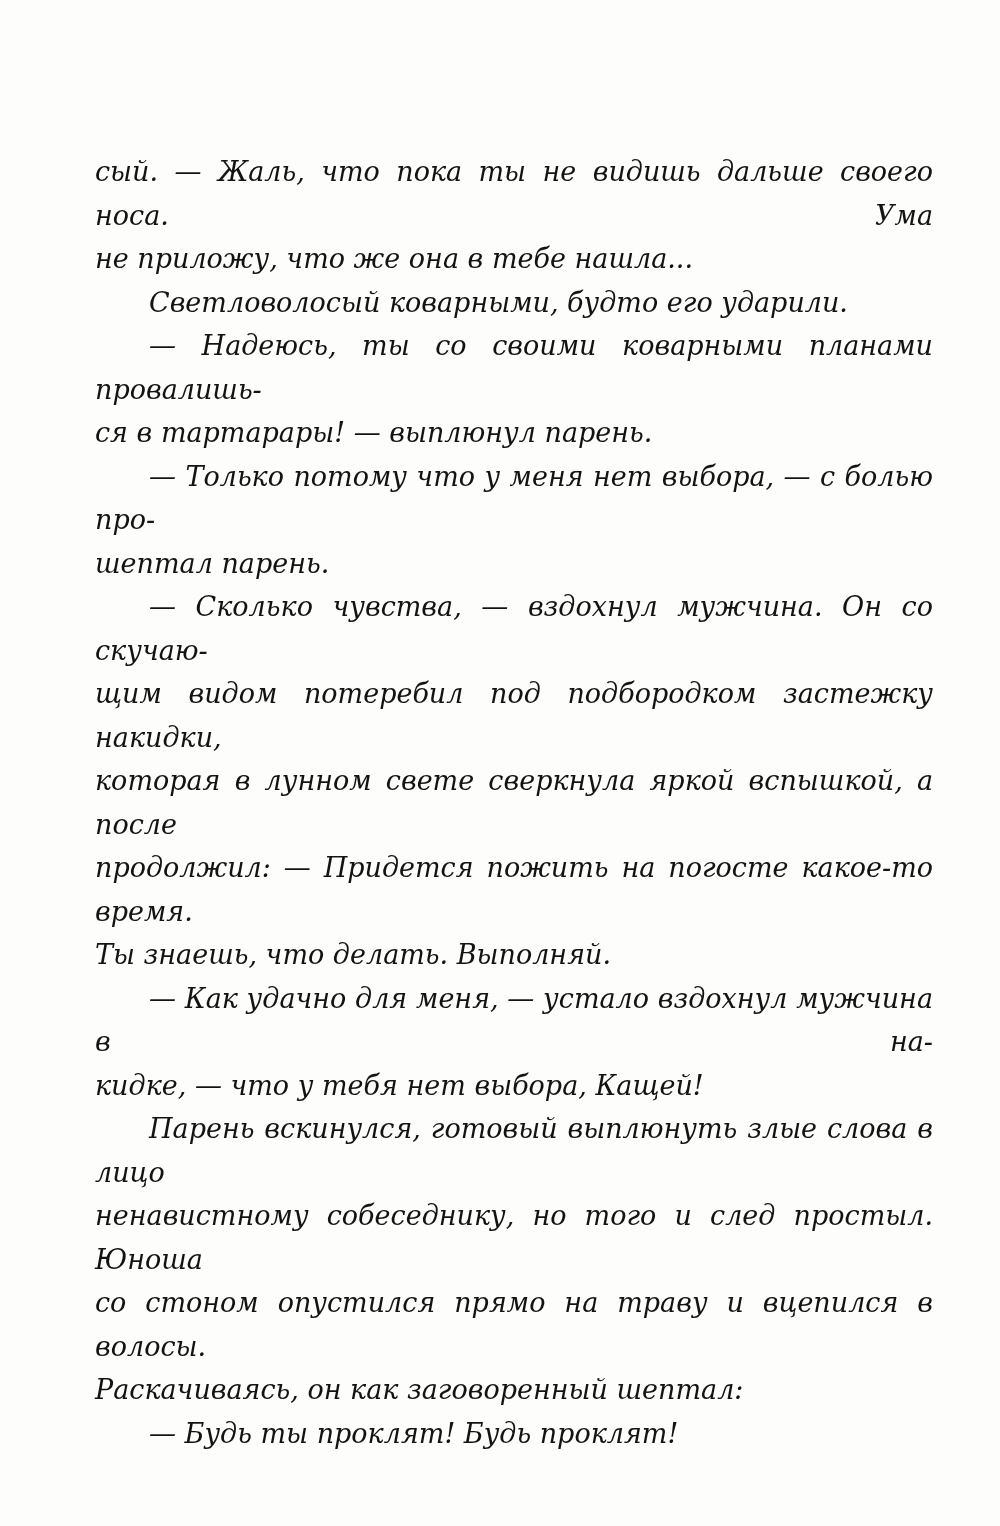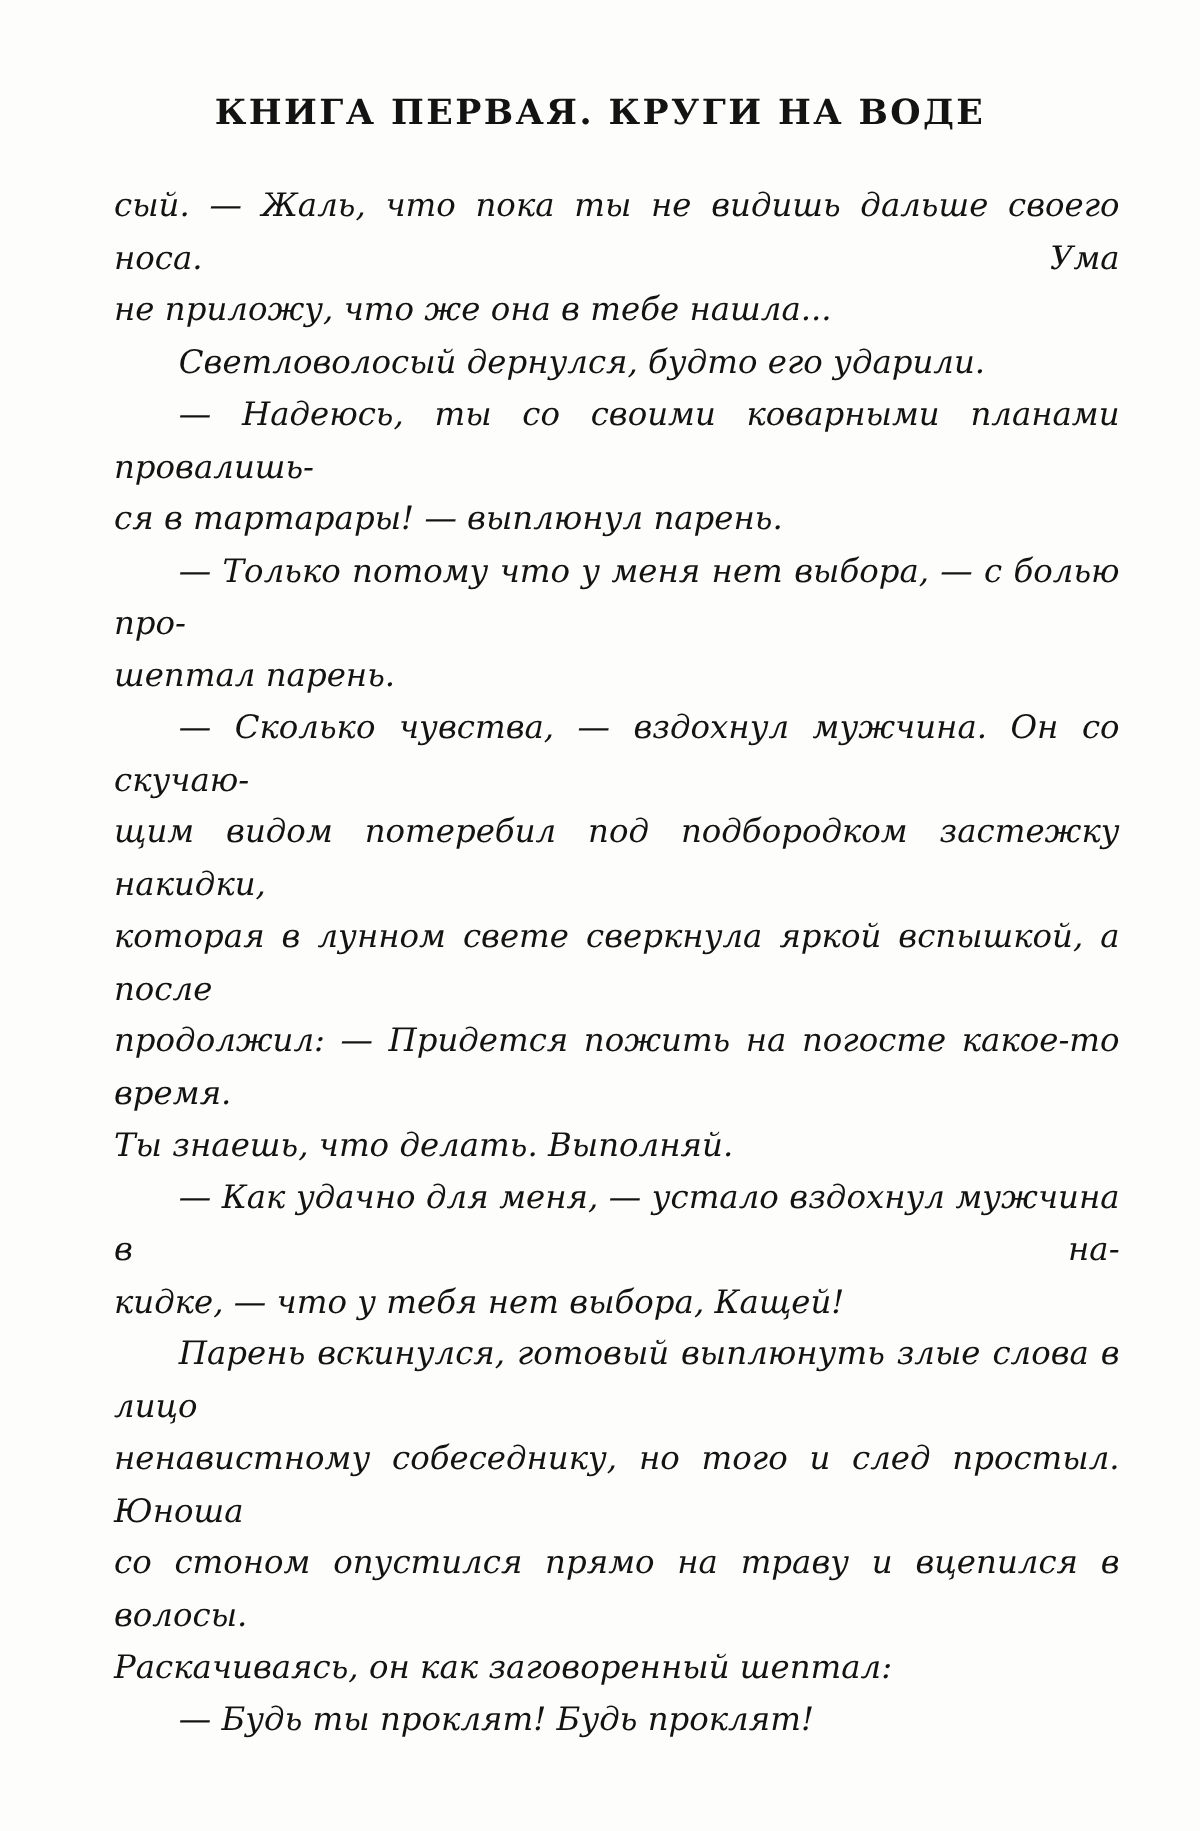--- a/index.html
+++ b/index.html
@@ -58,29 +58,28 @@
     text-align-last:left;
   }
   .line.first{
     text-indent:54px;
   }
 </style>
 </head>
 <body>
 
 <div class="page">
-  <h1 class="chapter-title">КНИГА ПЕРВАЯ. КРУГИ НА ВОДЕ</h1>
 
   <div class="text-block">
       <p>
         <span class="line">сый. — Жаль, что пока ты не видишь дальше своего носа. Ума</span>
         <span class="line last">не приложу, что же она в тебе нашла...</span>
       </p>
       <p>
-        <span class="line first last">Светловолосый дернулся, будто его ударили.</span>
+        <span class="line first last">Светловолосый коварными, будто его ударили.</span>
       </p>
       <p>
         <span class="line first">—  Надеюсь, ты со своими коварными планами провалишь-</span>
         <span class="line last">ся в тартарары! — выплюнул парень.</span>
       </p>
       <p>
         <span class="line first">—  Только потому что у меня нет выбора, — с болью про-</span>
         <span class="line last">шептал парень.</span>
       </p>
       <p>

